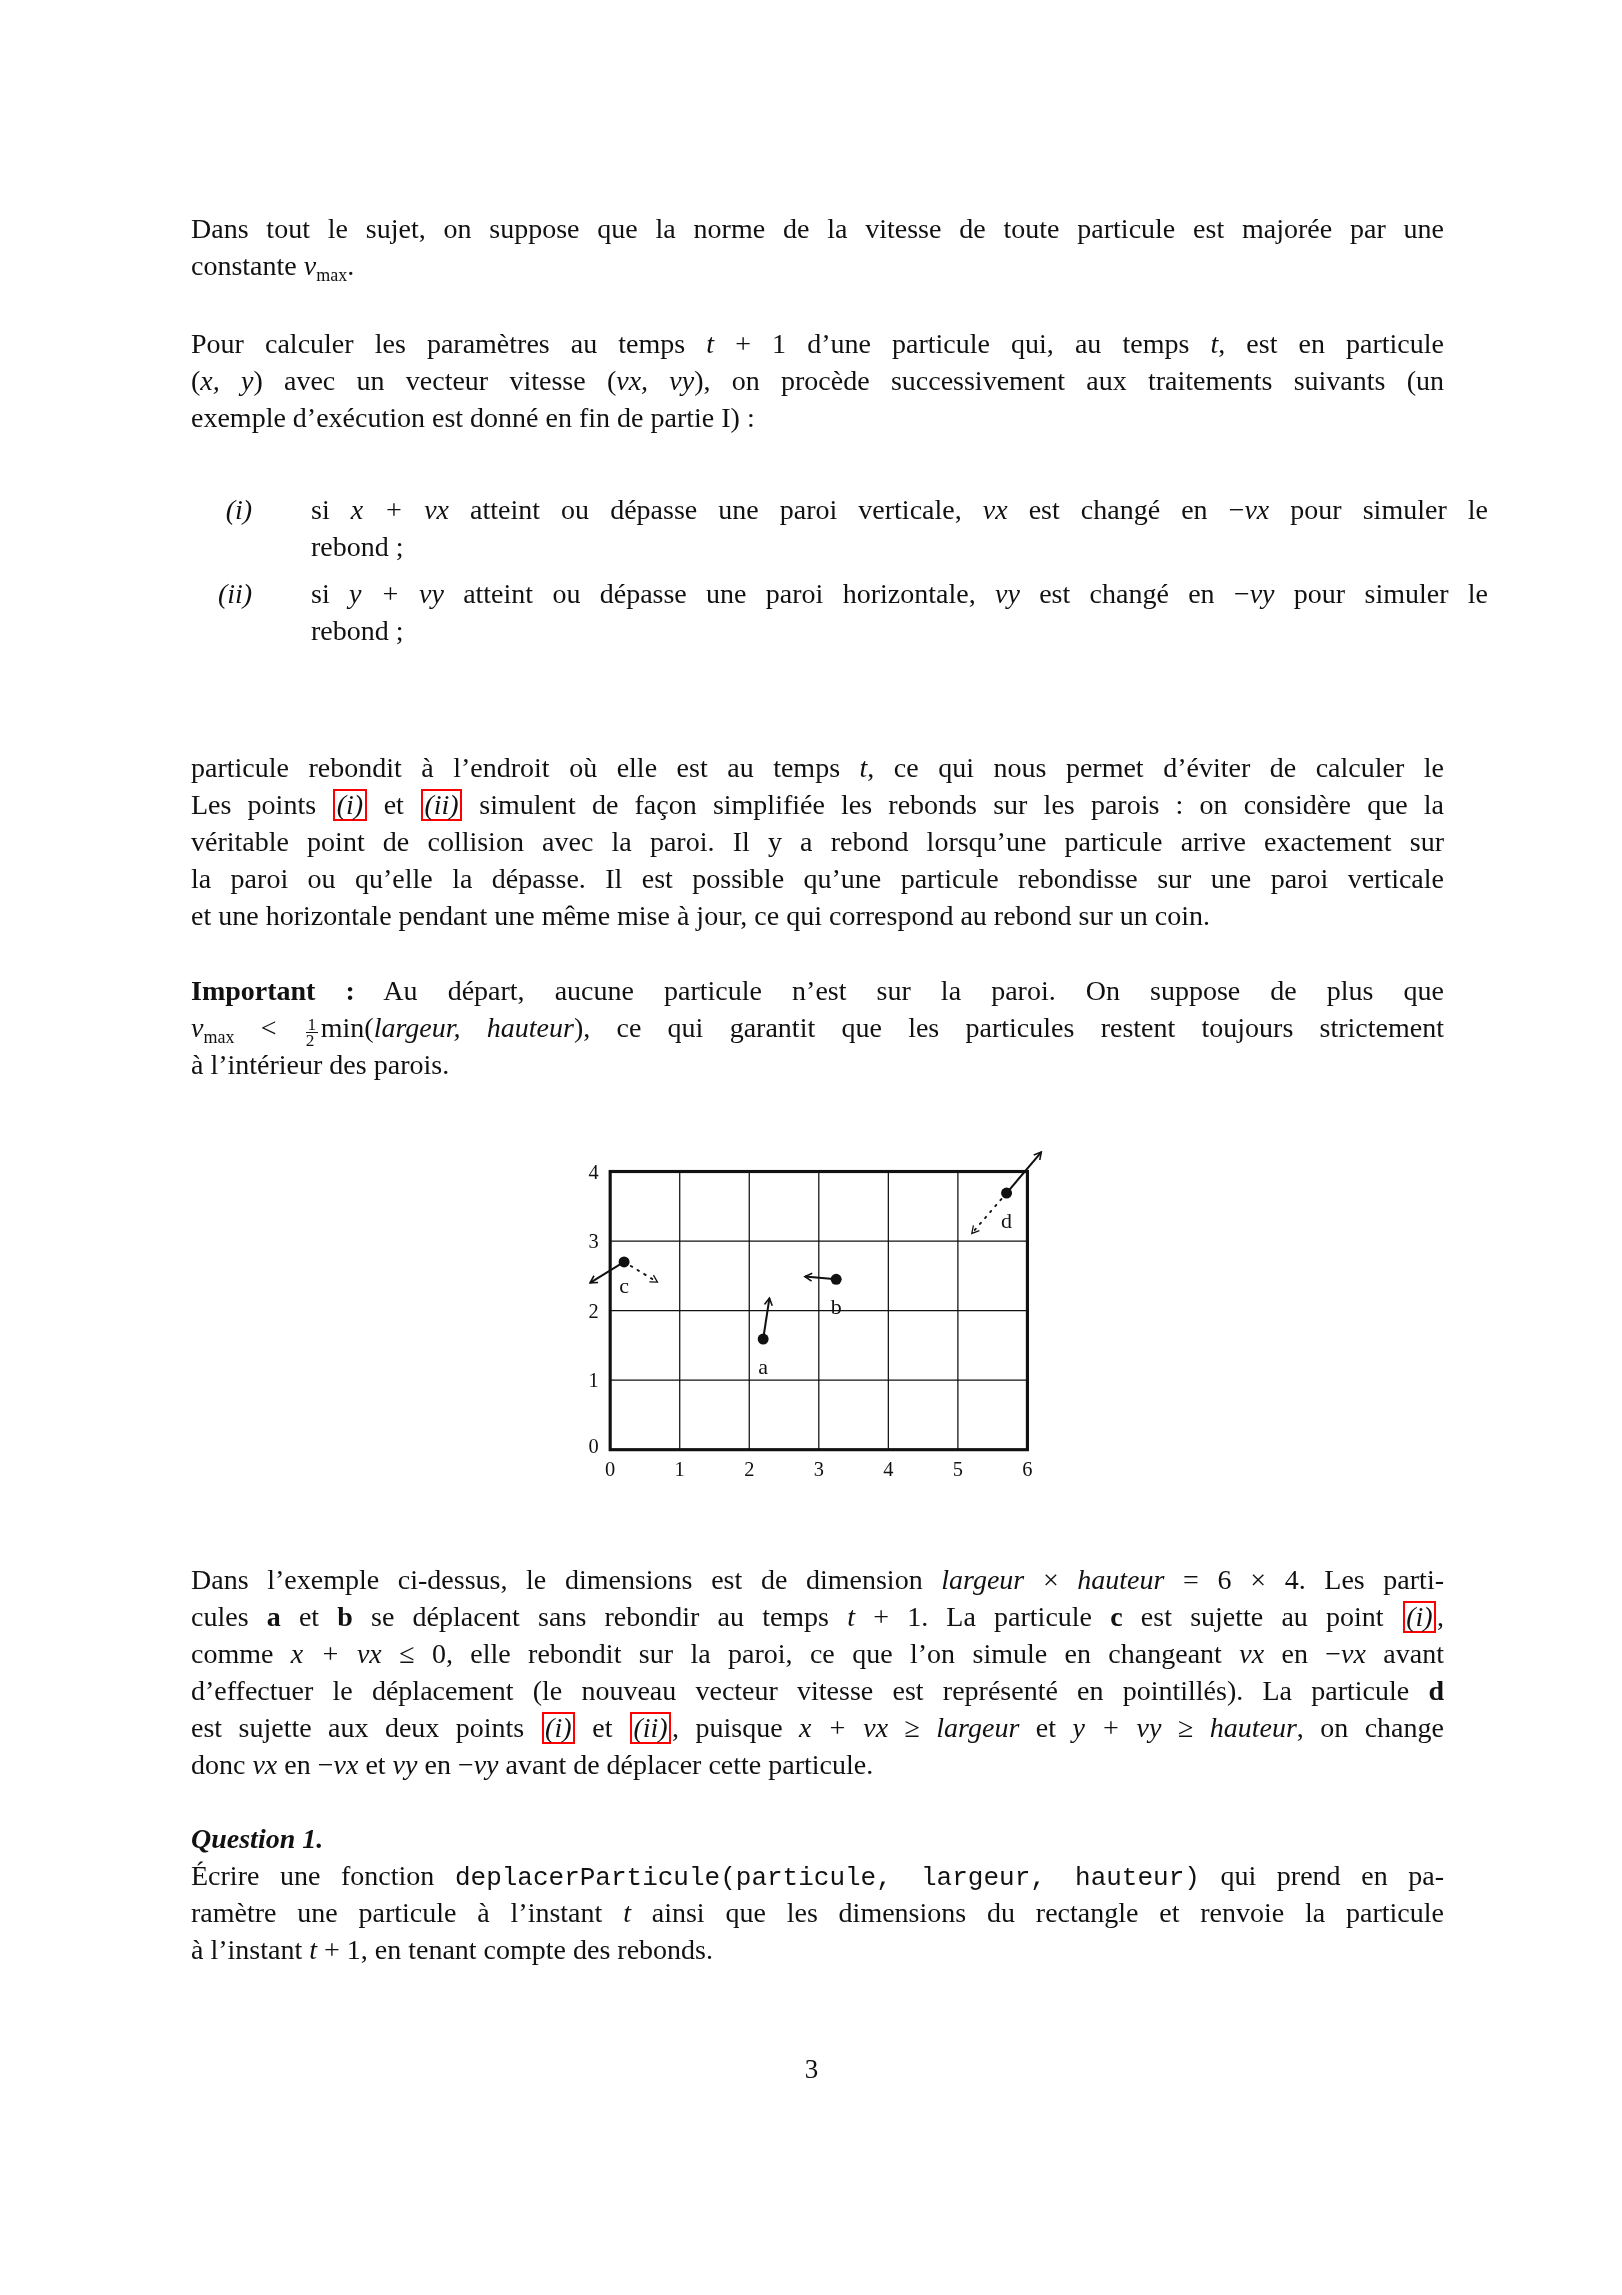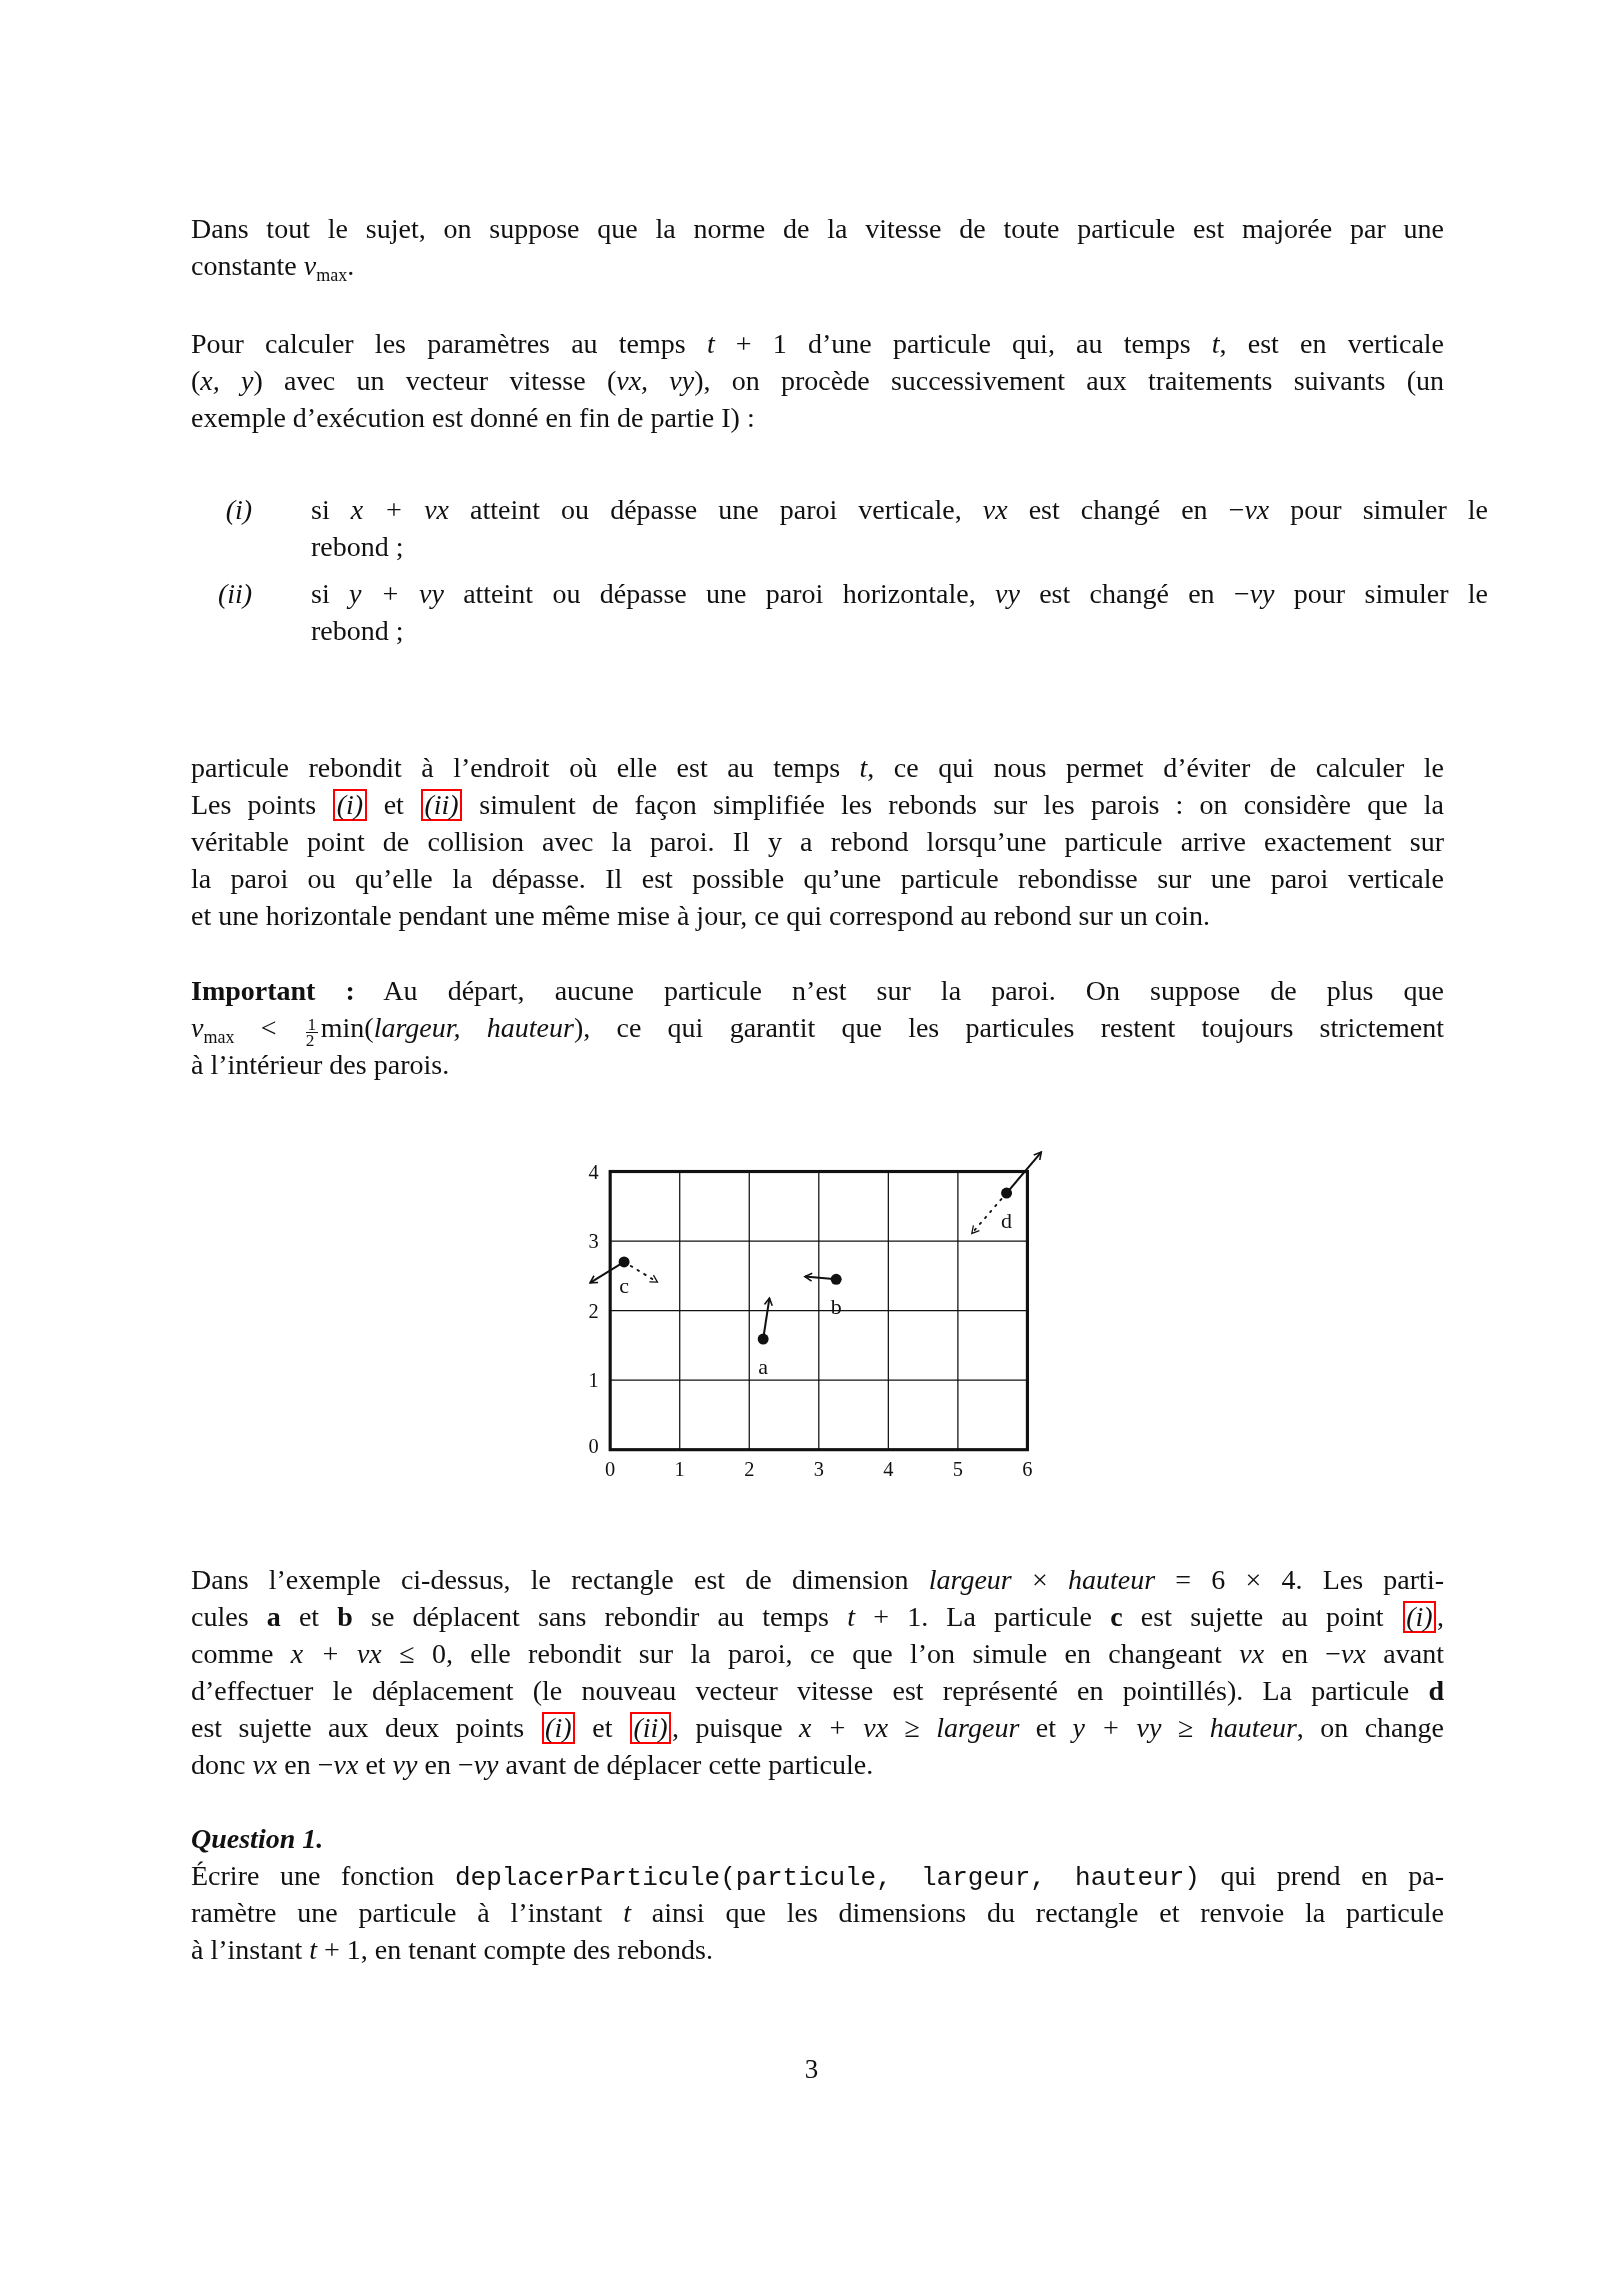--- a/index.html
+++ b/index.html
@@ -44,21 +44,21 @@
 <body>
 
 <div class="page">
 
   <div class="para" style="top:210px;">
     <span class="line">Dans tout le sujet, on suppose que la norme de la vitesse de toute particule est majorée par une</span>
     <span class="line last"><span>constante </span><span class="m"><span>v</span><span class="sub">max</span></span><span>.</span></span>
   </div>
 
   <div class="para" style="top:325px;">
-    <span class="line"><span>Pour calculer les paramètres au temps </span><span class="m">t</span><span> + 1 d’une particule qui, au temps </span><span class="m">t</span><span>, est en verticale</span></span>
+    <span class="line"><span>Pour calculer les paramètres au temps </span><span class="m">t</span><span> + 1 d’une particule qui, au temps </span><span class="m">t</span><span>, est en particule</span></span>
     <span class="line"><span>(</span><span class="m">x, y</span><span>) avec un vecteur vitesse (</span><span class="m">vx, vy</span><span>), on procède successivement aux traitements suivants (un</span></span>
     <span class="line last">exemple d’exécution est donné en fin de partie I) :</span>
   </div>
 
   <div class="list" style="top:491px;">
     <div class="item" style="height:84px;">
       <span class="item-label"><span class="m">(i)</span></span>
       <div class="item-body">
         <span class="line"><span>si </span><span class="m">x + vx</span><span> atteint ou dépasse une paroi verticale, </span><span class="m">vx</span><span> est changé en −</span><span class="m">vx</span><span> pour simuler le</span></span>
         <span class="line last">rebond ;</span>
@@ -81,21 +81,21 @@
     <span class="line last">et une horizontale pendant une même mise à jour, ce qui correspond au rebond sur un coin.</span>
   </div>
 
   <div class="para" style="top:972px;">
     <span class="line"><span class="b">Important :</span><span> Au départ, aucune particule n’est sur la paroi. On suppose de plus que</span></span>
     <span class="line"><span class="m"><span>v</span><span class="sub">max</span></span><span> &lt; </span><span class="frac"><span class="num">1</span><span class="den">2</span></span><span>min(</span><span class="m">largeur, hauteur</span><span>), ce qui garantit que les particules restent toujours strictement</span></span>
     <span class="line last">à l’intérieur des parois.</span>
   </div>
 
   <div class="para" style="top:1561px;">
-    <span class="line"><span>Dans l’exemple ci-dessus, le rectangle est de dimension </span><span class="m">largeur</span><span> × </span><span class="m">hauteur</span><span> = 6 × 4. Les parti-</span></span>
+    <span class="line"><span>Dans l’exemple ci-dessus, le dimensions est de dimension </span><span class="m">largeur</span><span> × </span><span class="m">hauteur</span><span> = 6 × 4. Les parti-</span></span>
     <span class="line"><span>cules </span><span class="b">a</span><span> et </span><span class="b">b</span><span> se déplacent sans rebondir au temps </span><span class="m">t</span><span> + 1. La particule </span><span class="b">c</span><span> est sujette au point </span><span class="ref m">(i)</span><span>,</span></span>
     <span class="line"><span>comme </span><span class="m">x + vx</span><span> ≤ 0, elle rebondit sur la paroi, ce que l’on simule en changeant </span><span class="m">vx</span><span> en −</span><span class="m">vx</span><span> avant</span></span>
     <span class="line"><span>d’effectuer le déplacement (le nouveau vecteur vitesse est représenté en pointillés). La particule </span><span class="b">d</span></span>
     <span class="line"><span>est sujette aux deux points </span><span class="ref m">(i)</span><span> et </span><span class="ref m">(ii)</span><span>, puisque </span><span class="m">x + vx</span><span> ≥ </span><span class="m">largeur</span><span> et </span><span class="m">y + vy</span><span> ≥ </span><span class="m">hauteur</span><span>, on change</span></span>
     <span class="line last"><span>donc </span><span class="m">vx</span><span> en −</span><span class="m">vx</span><span> et </span><span class="m">vy</span><span> en −</span><span class="m">vy</span><span> avant de déplacer cette particule.</span></span>
   </div>
 
   <div class="para" style="top:1820px;">
     <span class="line last qtitle">Question 1.</span>
     <span class="line"><span>Écrire une fonction </span><span class="tt">deplacerParticule(particule, largeur, hauteur)</span><span> qui prend en pa-</span></span>

